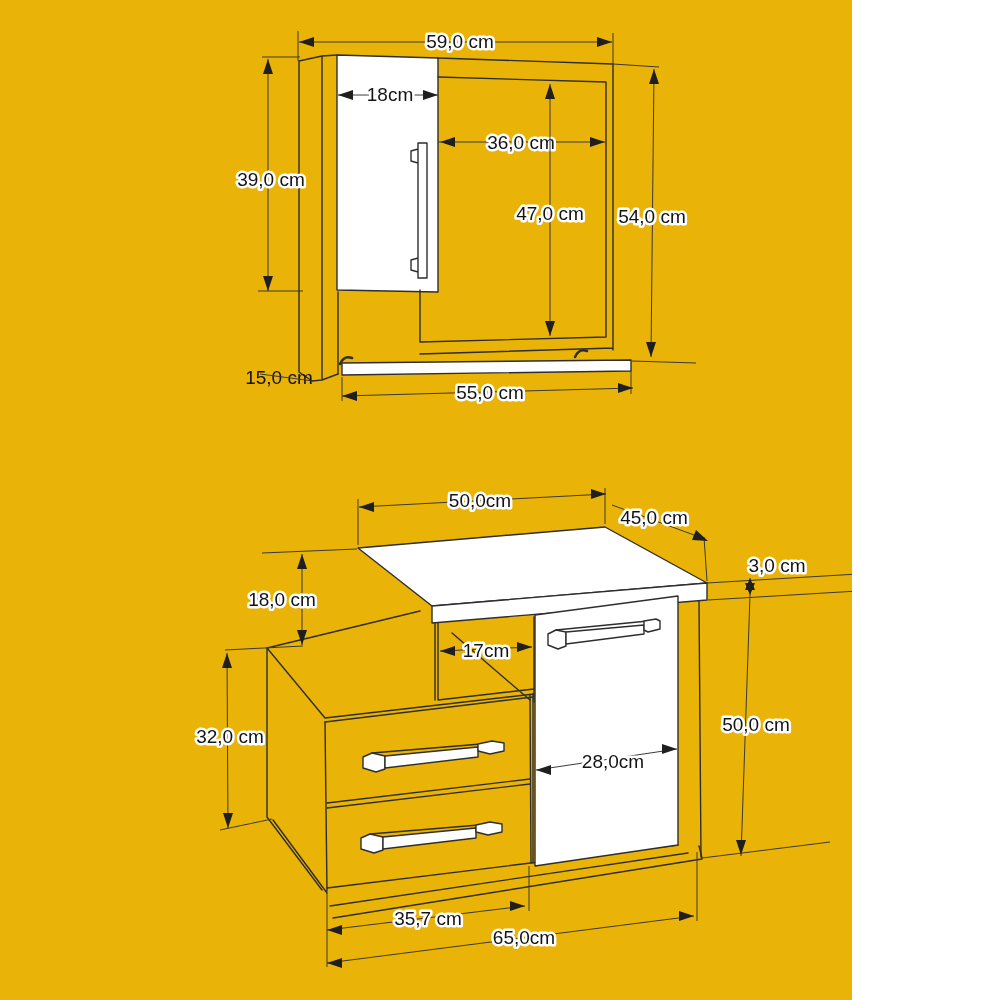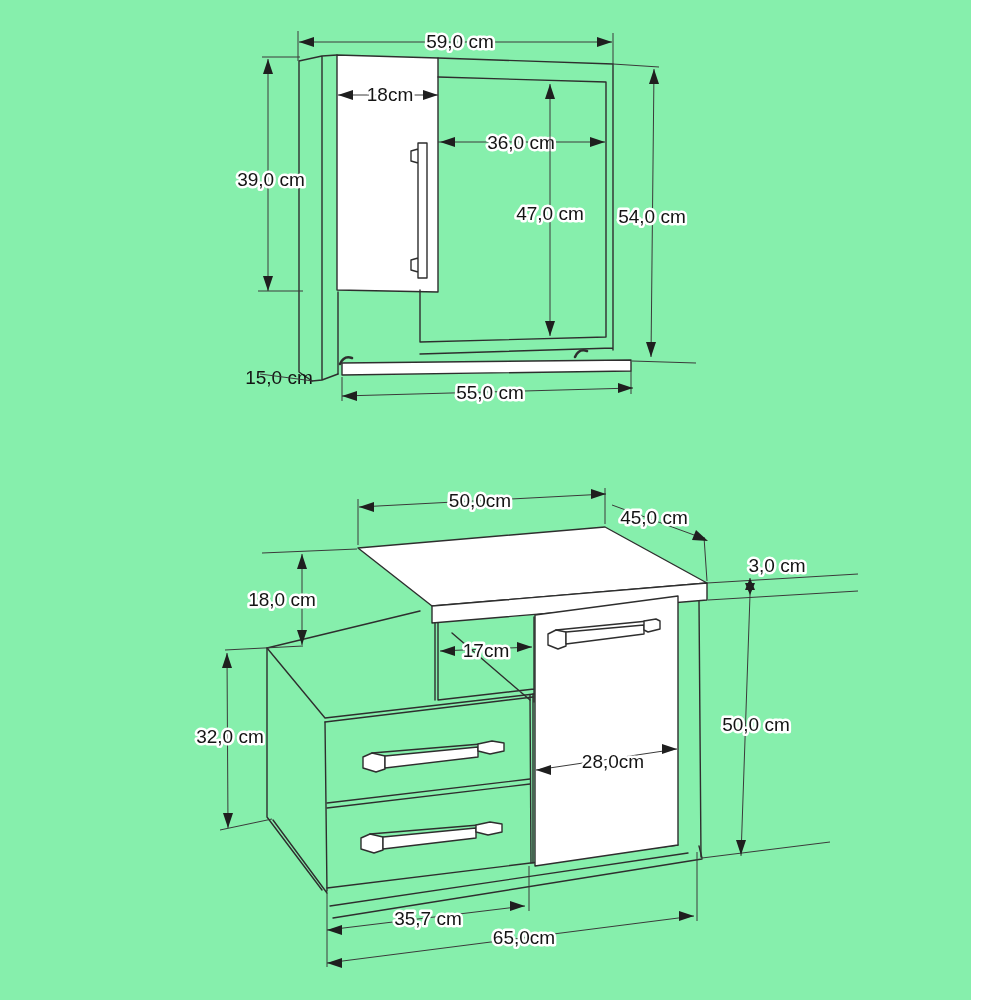--- a/index.html
+++ b/index.html
@@ -1,16 +1,16 @@
 <!DOCTYPE html>
 <html><head>
 <meta charset="utf-8">
 <style>
   html,body{margin:0;padding:0;background:#ffffff;}
-  .page{position:relative;width:971px;height:1000px;background:#86efac;overflow:hidden;}
+  .page{position:relative;width:852px;height:1000px;background:#eab308;overflow:hidden;}
   svg{position:absolute;left:0;top:0;}
   .obj path,.obj polygon{stroke:#2e2e2e;stroke-width:1.4;fill:none;stroke-linejoin:round;stroke-linecap:round;}
   .obj polygon.face{fill:#ffffff;}
   .obj path.thick{stroke-width:2.6;}
   .dimgrp path{stroke:#3a3a3a;stroke-width:1;fill:none;}
   .dimgrp polygon{fill:#1f1f1f;stroke:none;}
   text.dim{
     font-family:"Liberation Sans", sans-serif;
     font-size:19px;
     fill:#141414;

